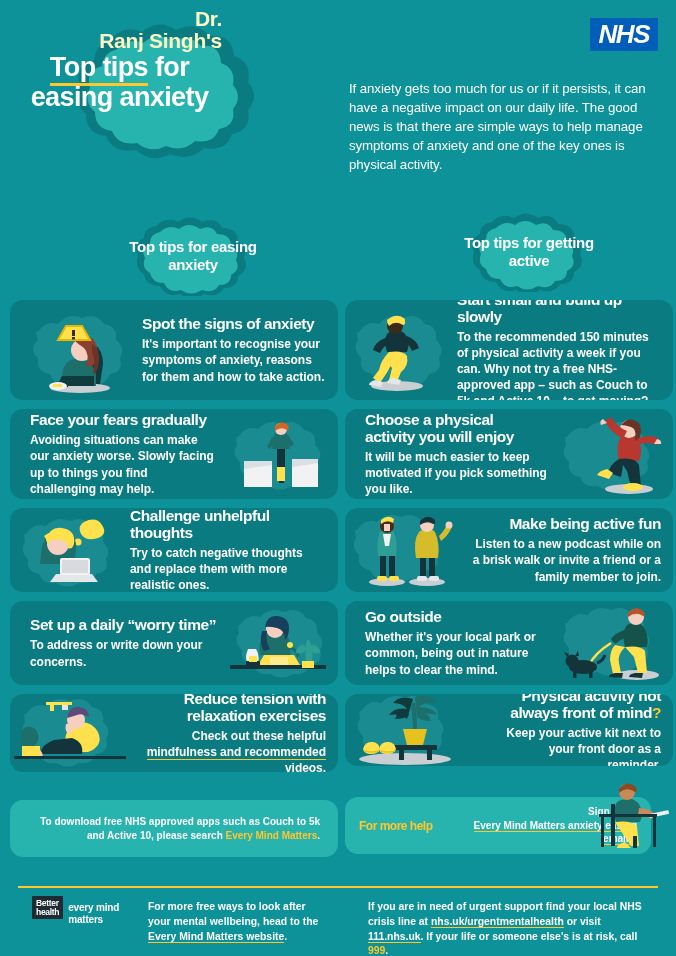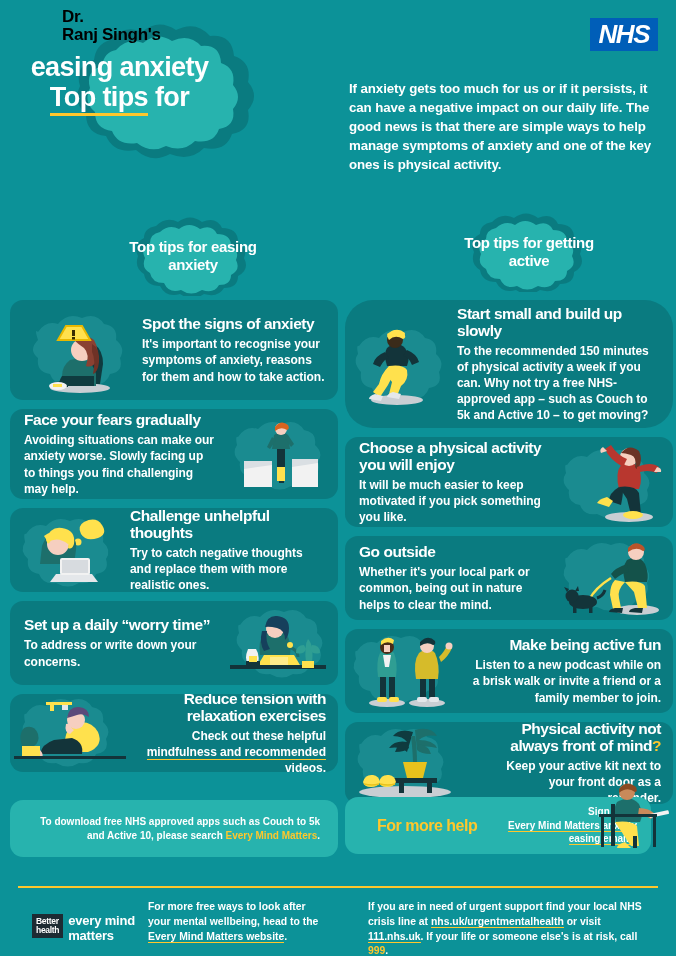--- a/index.html
+++ b/index.html
@@ -12,40 +12,40 @@
     overflow:hidden;
   }
   .page { position:relative; width:676px; height:956px; }
 
   
   .header { position:relative; height:200px; }
   .title-cloud { position:absolute; left:48px; top:22px; width:232px; height:150px; }
   .title-cloud svg { position:absolute; left:0; top:0; }
   .doctor-name {
     position:absolute; left:62px; top:8px; width:160px;
-    color:#000000; font-weight:bold; font-size:17px; line-height:1.05;
-    text-align:left; letter-spacing:-0.3px; z-index:3;
+    color:#fef9c3; font-weight:bold; font-size:21px; line-height:1.05;
+    text-align:right; letter-spacing:-0.3px; z-index:3;
   }
   .doctor-name .l1 { display:block; }
   .doctor-name .l2 { display:block; }
   .title-main {
     position:absolute; left:12px; top:52px; width:215px; z-index:3;
     text-align:center; font-weight:bold; font-size:27px; line-height:1.12;
     letter-spacing:-0.6px; color:#ffffff;
   }
   .title-main .u { border-bottom:3px solid #ffc72c; padding-bottom:1px; }
   .nhs-logo {
     position:absolute; right:18px; top:18px;
     background:#005eb8; color:#ffffff;
     font-weight:bold; font-style:italic; font-size:26px;
     letter-spacing:-1.5px; padding:3px 9px 4px 9px; line-height:1;
   }
   .intro {
     position:absolute; left:349px; top:80px; width:312px;
-    font-size:13.3px; font-weight:bold; line-height:1.42; letter-spacing:-0.1px;
+    font-size:13.3px; font-weight:normal; line-height:1.42; letter-spacing:-0.1px;
   }
 
   
   .col-head { position:absolute; width:150px; height:80px; }
   .col-head.left { left:118px; top:216px; }
   .col-head.right { left:454px; top:212px; }
   .col-head svg { position:absolute; left:0; top:0; }
   .col-head span {
     position:absolute; left:0; top:0; width:150px; height:80px;
     display:flex; align-items:center; justify-content:center;
@@ -62,21 +62,21 @@
   .card {
     position:relative; background:#0a7b80; border-radius:13px;
     overflow:hidden; margin-bottom:9px;
     display:flex; align-items:center;
   }
   .card.art-left { flex-direction:row; }
   .card.art-right { flex-direction:row-reverse; }
   .card-art { position:relative; flex:0 0 auto; }
   .card-body { flex:1 1 auto; padding:4px 10px; }
   .card.art-left .card-body { padding-left:4px; padding-right:12px; }
-  .card.art-right .card-body { padding-left:14px; padding-right:4px; }
+  .card.art-right .card-body { padding-left:20px; padding-right:4px; }
   .card h3 {
     font-size:15.5px; font-weight:bold; line-height:1.1;
     letter-spacing:-0.45px; margin-bottom:4px; color:#ffffff;
   }
   .card h3 .q { color:#ffc72c; }
   .card p {
     font-size:12px; font-weight:bold; line-height:1.34;
     letter-spacing:-0.05px; color:#ffffff;
   }
   .card p .link { border-bottom:1.5px solid #ffc72c; }
@@ -85,36 +85,36 @@
   
   .cta {
     position:absolute; background:#27b3ae; border-radius:13px;
     display:flex; align-items:center;
   }
   .cta.left { left:10px; top:800px; width:328px; height:57px; padding:12px 18px; }
   .cta.right { left:345px; top:797px; width:306px; height:57px; padding:0 14px; }
   .cta p { font-size:10px; font-weight:bold; line-height:1.38;text-align:right; }
   .cta .yellow { color:#ffc72c; }
   .cta .fmh {
-    color:#ffc72c; font-weight:bold; font-size:16px;
-    letter-spacing:-0.5px; flex:0 0 auto; margin-right:14px;margin-left:18px;
+    color:#ffc72c; font-weight:bold; font-size:12px;
+    letter-spacing:-0.5px; flex:0 0 auto; margin-right:14px;
   }
   .cta .lnk { border-bottom:1.5px solid #ffc72c; }
   .cta-art { position:absolute; right:-36px; bottom:0; }
 
   
   .rule { position:absolute; left:18px; top:886px; width:640px; height:2px; background:#ffc72c; }
   .footer { position:absolute; left:0; top:896px; width:676px; height:60px; }
-  .bh-logo { position:absolute; left:20px; top:12px; display:flex; align-items:center;padding-left:12px; }
+  .bh-logo { position:absolute; left:20px; top:0; display:flex; align-items:flex-start;padding-left:12px; }
   .bh-mark {
     background:#1d2b33; color:#ffffff; font-weight:bold; font-size:8.5px;
     line-height:1.02; padding:3px 4px; letter-spacing:-0.3px;
   }
   .bh-text {
-    color:#ffffff; font-weight:bold; font-size:13px; line-height:1.15;
+    color:#ffffff; font-weight:bold; font-size:10px; line-height:1.15;
     margin-left:5px; margin-top:6px; letter-spacing:-0.2px;
   }
   .foot-mid { position:absolute; left:148px; top:4px; width:180px; font-size:10.4px; font-weight:bold; line-height:1.42; }
   .foot-right { position:absolute; left:368px; top:4px; width:290px; font-size:10.4px; font-weight:bold; line-height:1.42; }
   .foot-mid .lnk, .foot-right .lnk { border-bottom:1.5px solid #ffc72c; }
   .foot-right .yellow { color:#ffc72c; }
 </style>
 </head>
 <body>
 
@@ -130,22 +130,22 @@
         </g>
       </svg>
     </div>
 
     <div class="doctor-name">
       <span class="l1">Dr.</span>
       <span class="l2">Ranj Singh's</span>
     </div>
 
     <div class="title-main">
+      <div><span class="u">Top tips</span><span> for</span></div>
       <div>easing anxiety</div>
-      <div><span class="u">Top tips</span><span> for</span></div>
     </div>
 
     <div class="nhs-logo">NHS</div>
 
     <div class="intro">If anxiety gets too much for us or if it persists, it can have a negative impact on our daily life. The good news is that there are simple ways to help manage symptoms of anxiety and one of the key ones is physical activity.</div>
   </div>
 
   <div class="col-head left">
     <svg width="150" height="80" viewBox="0 0 150 80" aria-hidden="true">
       <path d="M38 10 q10-10 22-4 q12-9 24 0 q14-6 20 6 q16 0 16 14 q10 6 6 16 q6 12-6 18 q0 12-14 12 q-6 10-20 6 q-12 8-24 0 q-14 4-20-8 q-14 0-16-12 q-10-6-6-18 q-6-12 6-18 q0-10 12-12 z" fill="#0a7b80"></path>
@@ -286,21 +286,21 @@
         </div>
         <div class="card-body">
           <h3>Reduce tension with relaxation exercises</h3>
           <p><span>Check out these helpful </span><br><span class="link">mindfulness and recommended videos</span><span>.</span></p>
         </div>
       </div>
     </div>
 
     <div class="col right">
 
-      <div class="card art-left" style="height:128px;border-radius:28px;">
+      <div class="card art-left" style="height:100px;">
         <div class="card-art">
           <svg width="108" height="100" viewBox="0 0 108 100" aria-hidden="true">
             <path d="M14 34 q8-12 20-8 q10-12 24-6 q14-6 22 6 q13 2 11 16 q9 8 3 18 q4 14-10 16 q-4 12-17 10 q-11 8-23 0 q-13 2-17-10 q-13-2-11-16 q-9-10-3-18 q-2-10 1-8 z" fill="#1b8c90" opacity="0.95"></path>
             <ellipse cx="52" cy="88" rx="26" ry="5" fill="#c9ced3"></ellipse>
             <path d="M42 36 q10-8 18 0 q6 8 2 18 l-20 0 q-4-12 0-18 z" fill="#13343a"></path>
             <circle cx="50" cy="28" r="8" fill="#3a2b1a"></circle>
             <path d="M42 24 q8-10 17-3 q3 5-1 6 q-8-5-14 1 z" fill="#ffe14d"></path>
             <path d="M42 22 q10-8 18-1 l-1 4 q-8-6-16 0 z" fill="#ffe14d"></path>
             <path d="M40 40 q-10 4-12 12 l7 3 q4-8 9-9 z" fill="#13343a"></path>
             <path d="M62 38 q10 4 12 12 l-7 3 q-3-8-9-9 z" fill="#13343a"></path>
@@ -330,49 +330,20 @@
             <path d="M106 32 q5 1 4 5 l-7 0 z" fill="#f6cfc0"></path>
             <path d="M68 52 q16-2 20 6 l2 22 -10 0 -4-16 z" fill="#13343a"></path>
             <path d="M68 52 q-10 6-10 14 l12 4 q2-10 2-14 z" fill="#13343a"></path>
             <path d="M56 62 q-8 2-10 6 l12 4 4-6 z" fill="#ffe14d"></path>
             <ellipse cx="82" cy="80" rx="10" ry="4" fill="#ffe14d"></ellipse>
           </svg>
         </div>
         <div class="card-body">
           <h3>Choose a physical activity you will enjoy</h3>
           <p>It will be much easier to keep motivated if you pick something you like.</p>
-        </div>
-      </div>
-
-      <div class="card art-right" style="height:84px;">
-        <div class="card-art">
-          <svg width="128" height="84" viewBox="0 0 128 84" aria-hidden="true">
-            <path d="M22 24 q8-12 20-8 q10-11 24-5 q14-6 22 6 q13 2 11 15 q9 8 3 17 q4 13-10 15 q-4 11-17 9 q-11 7-23 0 q-13 2-17-9 q-13-2-11-15 q-9-8-3-17 q-2-10 1-8 z" fill="#1b8c90" opacity="0.95"></path>
-            <ellipse cx="92" cy="76" rx="22" ry="5" fill="#c9ced3"></ellipse>
-            <path d="M82 26 q12-6 18 4 q4 10 2 18 l-22 0 q-4-14 2-22 z" fill="#14524a"></path>
-            <circle cx="91" cy="18" r="8" fill="#f6cfc0"></circle>
-            <path d="M83 14 q8-9 16-1 q2 4-1 4 q-7-5-15 1 z" fill="#b8542a"></path>
-            <path d="M82 30 q-12 4-16 10 l4 5 q7-6 14-7 z" fill="#14524a"></path>
-            <path d="M80 48 q16-2 20 4 l2 22 -9 0 -4-16 z" fill="#ffe14d"></path>
-            <path d="M80 48 q-8 8-6 16 l2 10 -8 1 -3-14 q0-10 5-15 z" fill="#ffe14d"></path>
-            <path d="M90 74 q-6 1-6 4 l13 1 1-5 z" fill="#13343a"></path>
-            <path d="M70 74 q-6 1-6 4 l13 1 1-5 z" fill="#13343a"></path>
-            <path d="M66 44 q-16 10-22 22" stroke="#ffe14d" stroke-width="2.5" fill="none"></path>
-            <ellipse cx="38" cy="68" rx="14" ry="7" fill="#13343a"></ellipse>
-            <circle cx="27" cy="62" r="6.5" fill="#13343a"></circle>
-            <path d="M22 58 l-3-5 5 2 z" fill="#13343a"></path>
-            <path d="M30 57 l3-5 1 5 z" fill="#13343a"></path>
-            <rect x="28" y="72" width="3.5" height="7" fill="#13343a"></rect>
-            <rect x="44" y="72" width="3.5" height="7" fill="#13343a"></rect>
-            <path d="M52 64 q6-2 8-8" stroke="#13343a" stroke-width="3" fill="none"></path>
-          </svg>
-        </div>
-        <div class="card-body">
-          <h3>Go outside</h3>
-          <p>Whether it's your local park or common, being out in nature helps to clear the mind.</p>
         </div>
       </div>
 
       <div class="card art-left t-right" style="height:84px;">
         <div class="card-art">
           <svg width="122" height="84" viewBox="0 0 122 84" aria-hidden="true">
             <path d="M12 24 q8-12 20-8 q10-11 24-5 q14-6 22 6 q13 2 11 15 q9 8 3 17 q4 13-10 15 q-4 11-17 9 q-11 7-23 0 q-13 2-17-9 q-13-2-11-15 q-9-8-3-17 q-2-10 1-8 z" fill="#1b8c90" opacity="0.95"></path>
             <ellipse cx="42" cy="76" rx="18" ry="4" fill="#c9ced3"></ellipse>
             <ellipse cx="82" cy="76" rx="18" ry="4" fill="#c9ced3"></ellipse>
             <path d="M35 26 q8-6 14 0 q4 10 2 24 l-18 0 q-2-16 2-24 z" fill="#2f9e93"></path>
@@ -394,21 +365,50 @@
             <rect x="72" y="70" width="10" height="5" rx="2" fill="#e4e7ea"></rect>
             <rect x="84" y="70" width="10" height="5" rx="2" fill="#e4e7ea"></rect>
           </svg>
         </div>
         <div class="card-body">
           <h3>Make being active fun</h3>
           <p>Listen to a new podcast while on a brisk walk or invite a friend or a family member to join.</p>
         </div>
       </div>
 
-      <div class="card art-left t-right" style="height:82px;gap:27px;">
+      <div class="card art-right" style="height:84px;">
+        <div class="card-art">
+          <svg width="128" height="84" viewBox="0 0 128 84" aria-hidden="true">
+            <path d="M22 24 q8-12 20-8 q10-11 24-5 q14-6 22 6 q13 2 11 15 q9 8 3 17 q4 13-10 15 q-4 11-17 9 q-11 7-23 0 q-13 2-17-9 q-13-2-11-15 q-9-8-3-17 q-2-10 1-8 z" fill="#1b8c90" opacity="0.95"></path>
+            <ellipse cx="92" cy="76" rx="22" ry="5" fill="#c9ced3"></ellipse>
+            <path d="M82 26 q12-6 18 4 q4 10 2 18 l-22 0 q-4-14 2-22 z" fill="#14524a"></path>
+            <circle cx="91" cy="18" r="8" fill="#f6cfc0"></circle>
+            <path d="M83 14 q8-9 16-1 q2 4-1 4 q-7-5-15 1 z" fill="#b8542a"></path>
+            <path d="M82 30 q-12 4-16 10 l4 5 q7-6 14-7 z" fill="#14524a"></path>
+            <path d="M80 48 q16-2 20 4 l2 22 -9 0 -4-16 z" fill="#ffe14d"></path>
+            <path d="M80 48 q-8 8-6 16 l2 10 -8 1 -3-14 q0-10 5-15 z" fill="#ffe14d"></path>
+            <path d="M90 74 q-6 1-6 4 l13 1 1-5 z" fill="#13343a"></path>
+            <path d="M70 74 q-6 1-6 4 l13 1 1-5 z" fill="#13343a"></path>
+            <path d="M66 44 q-16 10-22 22" stroke="#ffe14d" stroke-width="2.5" fill="none"></path>
+            <ellipse cx="38" cy="68" rx="14" ry="7" fill="#13343a"></ellipse>
+            <circle cx="27" cy="62" r="6.5" fill="#13343a"></circle>
+            <path d="M22 58 l-3-5 5 2 z" fill="#13343a"></path>
+            <path d="M30 57 l3-5 1 5 z" fill="#13343a"></path>
+            <rect x="28" y="72" width="3.5" height="7" fill="#13343a"></rect>
+            <rect x="44" y="72" width="3.5" height="7" fill="#13343a"></rect>
+            <path d="M52 64 q6-2 8-8" stroke="#13343a" stroke-width="3" fill="none"></path>
+          </svg>
+        </div>
+        <div class="card-body">
+          <h3>Go outside</h3>
+          <p>Whether it's your local park or common, being out in nature helps to clear the mind.</p>
+        </div>
+      </div>
+
+      <div class="card art-left t-right" style="height:72px;gap:27px;">
         <div class="card-art">
           <svg width="128" height="78" viewBox="0 0 128 78" aria-hidden="true">
             <path d="M16 22 q8-12 20-8 q10-11 24-5 q14-6 22 6 q13 2 11 15 q9 8 3 17 q4 13-10 15 q-4 11-17 9 q-11 7-23 0 q-13 2-17-9 q-13-2-11-15 q-9-8-3-17 q-2-10 1-8 z" fill="#1b8c90" opacity="0.95"></path>
             <ellipse cx="60" cy="70" rx="46" ry="6" fill="#c9ced3"></ellipse>
             <path d="M68 10 q-14-4-20 4 q10 0 14 6 q-12-2-18 6 q12-2 18 4 z" fill="#0f3b3f"></path>
             <path d="M70 8 q16-4 22 6 q-12-2-18 4 q14 0 18 8 q-14-4-20 2 z" fill="#1d6f6b"></path>
             <path d="M66 14 q2 18 2 28 l4 0 q0-18-2-28 z" fill="#1d6f6b"></path>
             <path d="M62 20 q-10 2-12 10 q10 0 14-4 z" fill="#0f3b3f"></path>
             <path d="M74 22 q10 2 12 10 q-10 0-14-4 z" fill="#1d6f6b"></path>
             <path d="M58 40 l24 0 -4 16 -16 0 z" fill="#e8c21c"></path>

